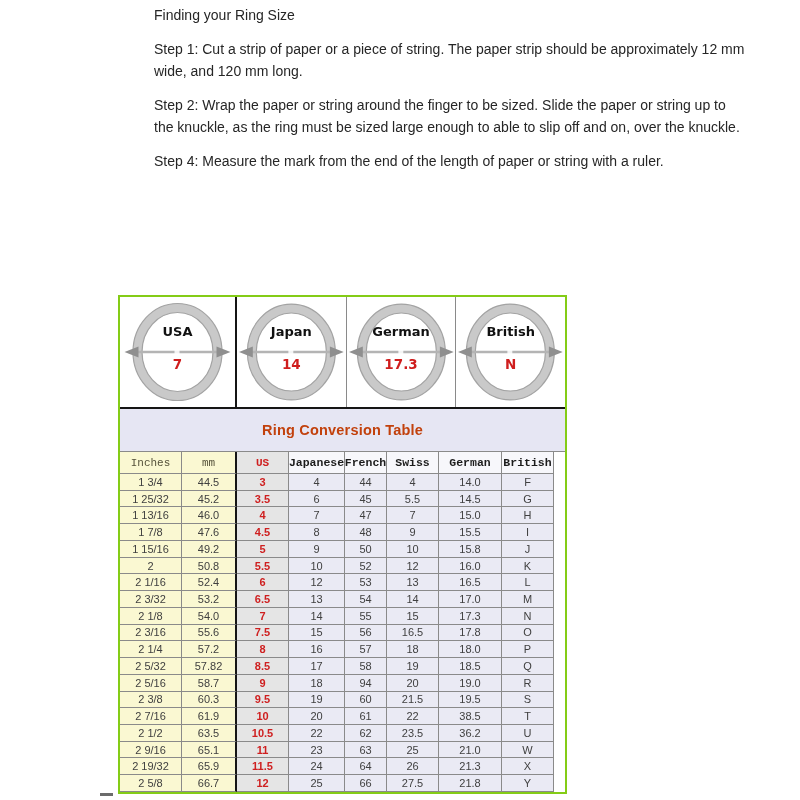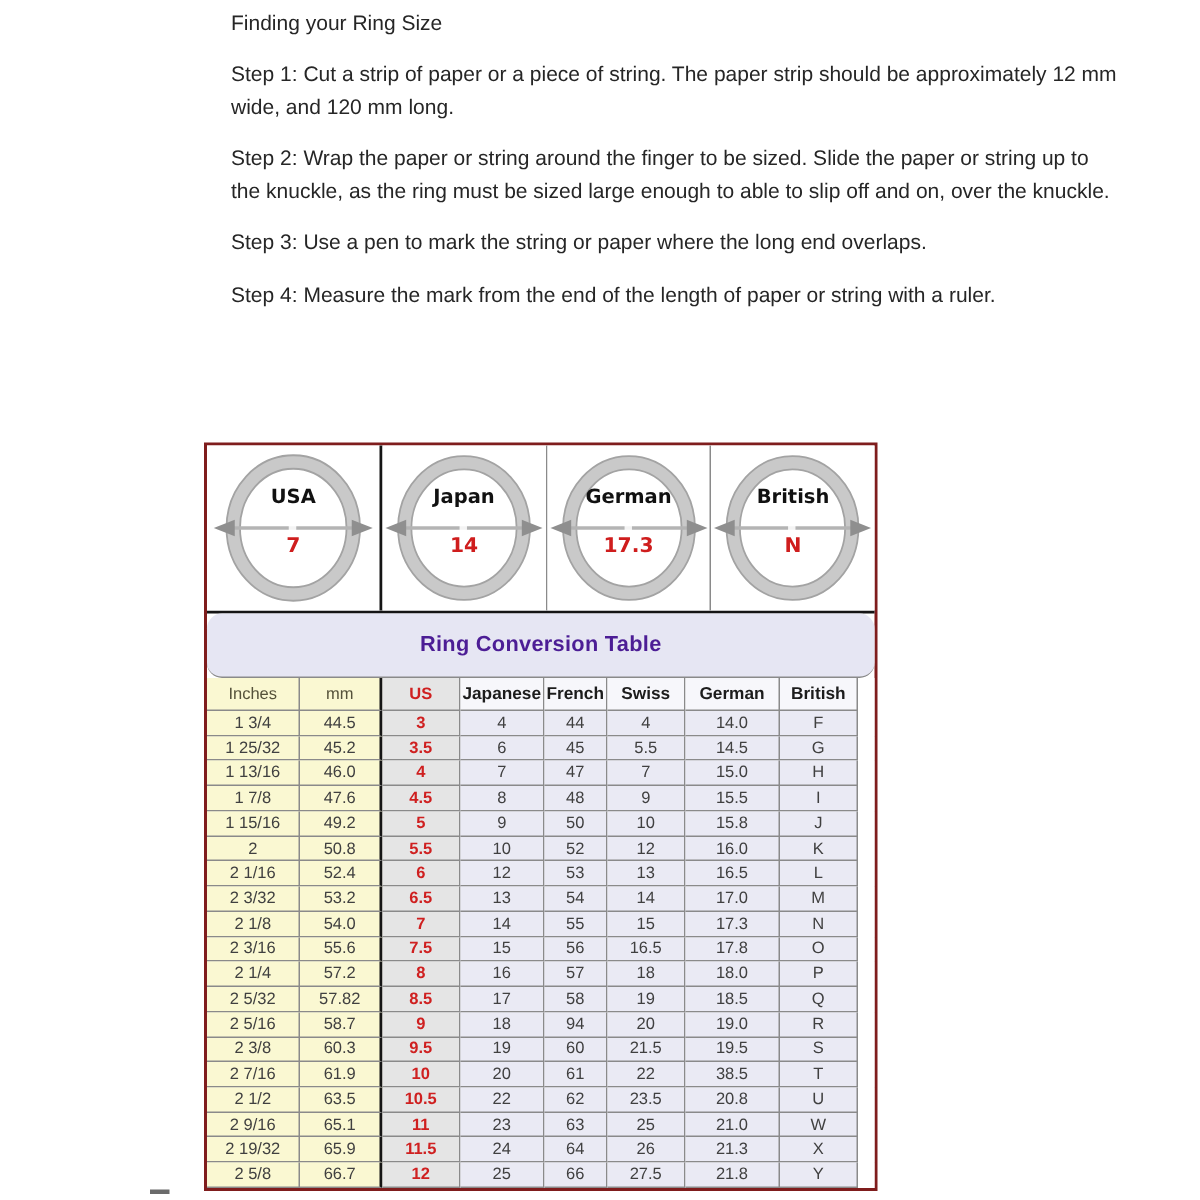--- a/index.html
+++ b/index.html
@@ -6,22 +6,22 @@
   body{
     width:800px;height:800px;background:#ffffff;position:relative;overflow:hidden;
     font-family:"Liberation Sans", sans-serif;color:#2a2a2a;
   }
   
   .textblock{position:absolute;left:110px;top:5px;width:618px;margin-left:44px;}
   .doc-title{font-size:14px;line-height:21px;margin-bottom:13px;color:#262626;}
   .step{font-size:14px;line-height:21.5px;margin:0 0 13px 0;color:#262626;white-space:pre-line;}
   
   .ringtable{
-    position:absolute;left:136px;top:295px;width:449px;box-sizing:border-box;
-    border:2px solid #7f1d1d;background:#ffffff;
+    position:absolute;left:118px;top:295px;width:449px;box-sizing:border-box;
+    border:2px solid #84cc16;background:#ffffff;
   }
   
   .ringrow{display:flex;height:112px;border-bottom:2px solid #151515;box-sizing:border-box;}
   .ringcell{position:relative;flex:1 1 0;box-sizing:border-box;border-right:1px solid #8a8a8a;background:#fff;}
   .ringcell.first{flex:0 0 117px;border-right:2px solid #151515;}
   .ringcell.last{border-right:none;}
   .ringcell svg{position:absolute;left:0;top:0;width:100%;height:100%;}
   .ringlabel{
     position:absolute;left:0;top:27px;width:100%;text-align:center;
     font-family:"DejaVu Sans", sans-serif;font-weight:bold;font-size:13px;color:#111;
@@ -33,27 +33,27 @@
   
   .hdrrow{display:flex;height:43px;box-sizing:border-box;}
   .hdr-meas{
     flex:0 0 117px;box-sizing:border-box;border-right:2px solid #151515;border-bottom:1px solid #8a8a8a;
     background:#faf8d2;display:flex;align-items:center;justify-content:center;
     font-weight:bold;font-size:13px;color:#141414;
   }
   .hdr-conv{
     flex:1 1 0;box-sizing:border-box;border-bottom:1px solid #8a8a8a;
     background:#e6e6f3;display:flex;align-items:center;justify-content:center;
-    font-weight:bold;font-size:14.5px;color:#4c1d95;letter-spacing:.2px;border-radius:10px;
+    font-weight:bold;font-size:14.5px;color:#c2410c;letter-spacing:.2px;
   }
   
   .subhdr,.grid{
     display:grid;grid-template-columns:62px 55px 52px 56px 42px 52px 63px 52px 1fr;
   }
-  .subhdr{height:22px;}
+  .subhdr{height:22px;font-family:Liberation Mono, monospace;}
   .grid{grid-auto-rows:16.737px;}
   .cell{
     box-sizing:border-box;border-right:1px solid #8a8a8a;border-bottom:1px solid #8a8a8a;
     display:flex;align-items:center;justify-content:center;
     font-size:11px;color:#404040;overflow:hidden;white-space:nowrap;
   }
   .cell.c0,.cell.c1{background:#faf8d2;}
   .cell.c1{border-right:2px solid #151515;}
   .cell.c2{background:#e5e5e5;font-weight:bold;color:#cf2020;}
   .cell.c3,.cell.c4,.cell.c5,.cell.c6,.cell.c7{background:#eaeaf4;}
@@ -68,21 +68,20 @@
 </style>
 </head>
 <body>
 
 <div class="textblock">
   <div class="doc-title">Finding your Ring Size</div>
   <p class="step">Step 1: Cut a strip of paper or a piece of string. The paper strip should be approximately 12 mm
 wide, and 120 mm long.</p>
   <p class="step">Step 2: Wrap the paper or string around the finger to be sized. Slide the paper or string up to
 the knuckle, as the ring must be sized large enough to able to slip off and on, over the knuckle.</p>
-  <p class="step">Step 3: Use a pen to mark the string or paper where the long end overlaps.</p>
   <p class="step">Step 4: Measure the mark from the end of the length of paper or string with a ruler.</p>
 </div>
 
 <div class="ringtable">
 
   <div class="ringrow">
     <div class="ringcell first">
       <svg viewBox="0 0 110 110" preserveAspectRatio="xMidYMid meet">
         <ellipse cx="55" cy="55" rx="40" ry="44" fill="none" stroke="#c9c9c9" stroke-width="9"></ellipse>
         <ellipse cx="55" cy="55" rx="44.5" ry="48.5" fill="none" stroke="#a3a3a3" stroke-width="1.2"></ellipse>
@@ -287,21 +286,21 @@
       <div class="cell c5">22</div>
       <div class="cell c6">38.5</div>
       <div class="cell c7">T</div>
       <div class="cell strip"></div>
       <div class="cell c0">2 1/2</div>
       <div class="cell c1">63.5</div>
       <div class="cell c2">10.5</div>
       <div class="cell c3">22</div>
       <div class="cell c4">62</div>
       <div class="cell c5">23.5</div>
-      <div class="cell c6">20.8</div>
+      <div class="cell c6">36.2</div>
       <div class="cell c7">U</div>
       <div class="cell strip"></div>
       <div class="cell c0">2 9/16</div>
       <div class="cell c1">65.1</div>
       <div class="cell c2">11</div>
       <div class="cell c3">23</div>
       <div class="cell c4">63</div>
       <div class="cell c5">25</div>
       <div class="cell c6">21.0</div>
       <div class="cell c7">W</div>

